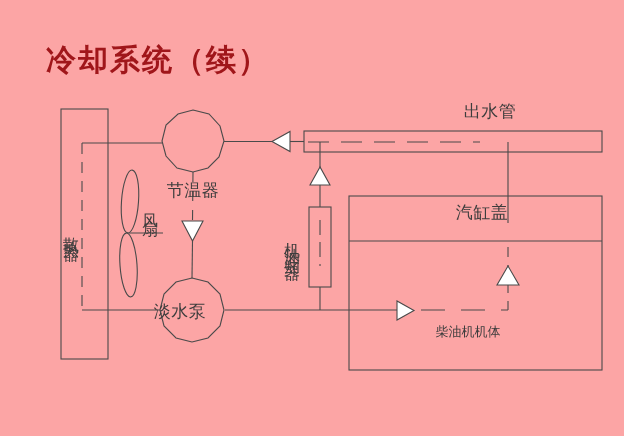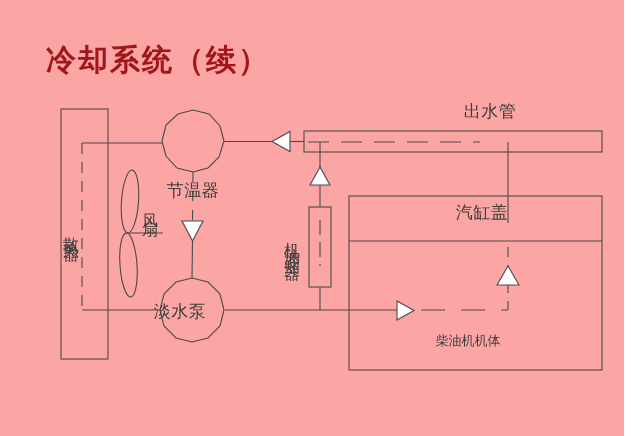--- a/index.html
+++ b/index.html
@@ -64,18 +64,18 @@
     <ellipse class="ln" cx="128.5" cy="265" rx="8.5" ry="32" transform="rotate(-4 128.5 265)"></ellipse>
     <line class="ln" x1="129" y1="233" x2="163" y2="233"></line>
 
     <polygon class="ln" points="192,278 208,282 220,294 224,310 220,326 208,338 192,342 176,338 164,326 160,310 164,294 176,282"></polygon>
   </svg>
 
   <div class="lbl" style="left:193px;top:142px;margin-top:48px;">节温器</div>
   <div class="lbl" style="left:180px;top:311px;">淡水泵</div>
   <div class="lbl" style="left:481px;top:111px;margin-left:9px;">出水管</div>
   <div class="lbl" style="left:482px;top:212px;text-align:center;">汽缸盖</div>
-  <div class="lbl small" style="left:468px;top:340px;">柴油机机体</div>
+  <div class="lbl small" style="left:468px;top:331px;">柴油机机体</div>
   <div class="lbl v" style="left:71px;top:232px;">散热器</div>
   <div class="lbl v fan" style="left:150px;top:207px;">风扇</div>
   <div class="lbl v cooler" style="left:292px;top:244px;">机油冷却器</div>
 
 </div>
 
 </body></html>

